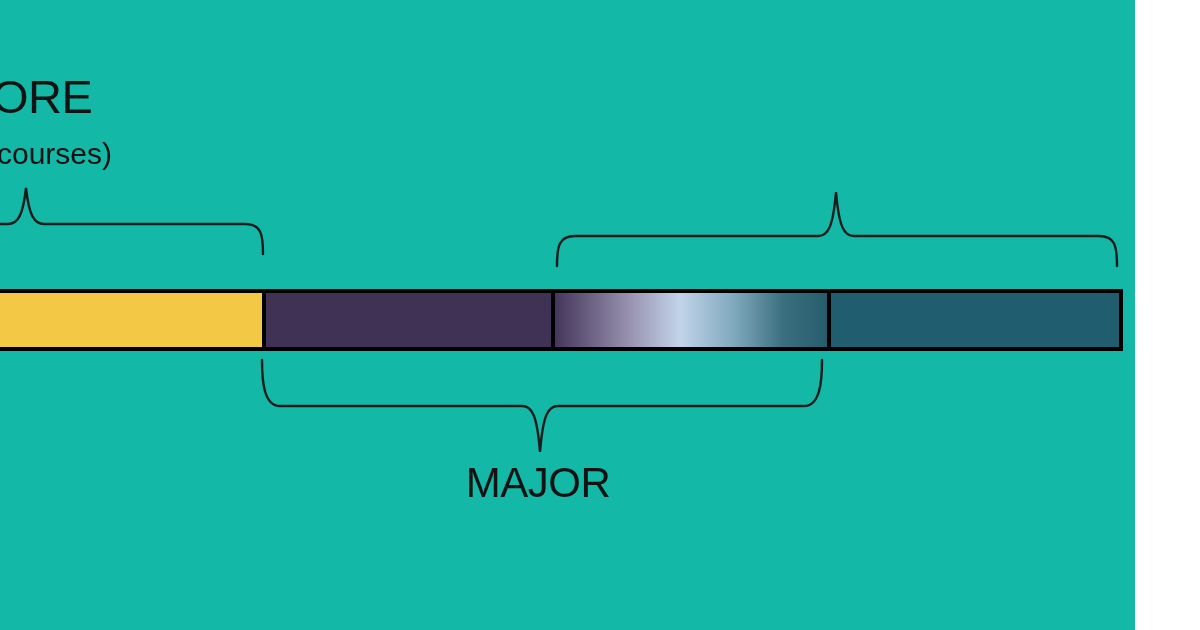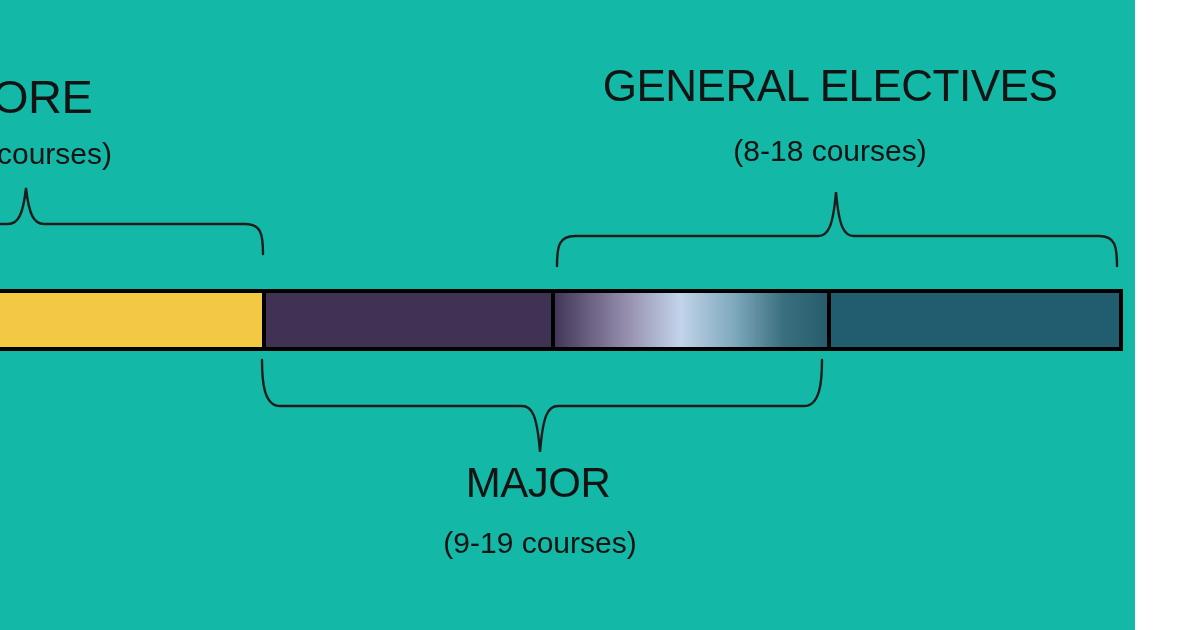--- a/index.html
+++ b/index.html
@@ -40,22 +40,20 @@
   .braces path{fill:none;stroke:#1c1c1c;stroke-width:2.4;stroke-linecap:round;}
 </style>
 </head>
 <body>
 
 <div class="canvas">
 
   <div class="lbl title core-title">ORE</div>
   <div class="lbl subtitle core-subtitle">courses)</div>
 
-  <div class="lbl title centered ge-title">GENERAL ELECTIVES</div>
-  <div class="lbl subtitle centered ge-subtitle">(8-18 courses)</div>
 
   <svg class="braces" width="1200" height="630" viewBox="0 0 1200 630">
     <path d="M -210,254 C -210,234 -208,224 -192,224 L 8,224 C 18,224 23,215 26,188
              C 29,215 34,224 44,224 L 245,224 C 261,224 263,234 263,254"></path>
     <path d="M 557,266 C 557,246 559,236 575,236 L 818,236 C 828,236 833,227 836,192
              C 839,227 844,236 854,236 L 1099,236 C 1115,236 1117,246 1117,266"></path>
     <path d="M 262,360 C 262,382 264,406 280,406 L 522,406 C 532,406 537,415 540,452
              C 543,415 548,406 558,406 L 804,406 C 820,406 822,382 822,360"></path>
   </svg>
 
@@ -65,15 +63,14 @@
     <div class="seg seg-major" style="background: rgb(63, 50, 84);"></div>
     <div class="divider"></div>
     <div class="seg seg-overlap" style="background: linear-gradient(90deg, rgb(67, 54, 90) 0%, rgb(154, 148, 178) 28%, rgb(194, 212, 234) 46%, rgb(127, 168, 188) 66%, rgb(58, 111, 127) 84%, rgb(38, 93, 109) 100%);"></div>
     <div class="divider"></div>
     <div class="seg seg-electives" style="background: rgb(32, 93, 110);"></div>
   </div>
 
   <div class="lbl total">= 4</div>
 
   <div class="lbl title centered major-title">MAJOR</div>
-  <div class="lbl subtitle centered major-subtitle">(9-19 courses)</div>
 
 </div>
 
 </body></html>

